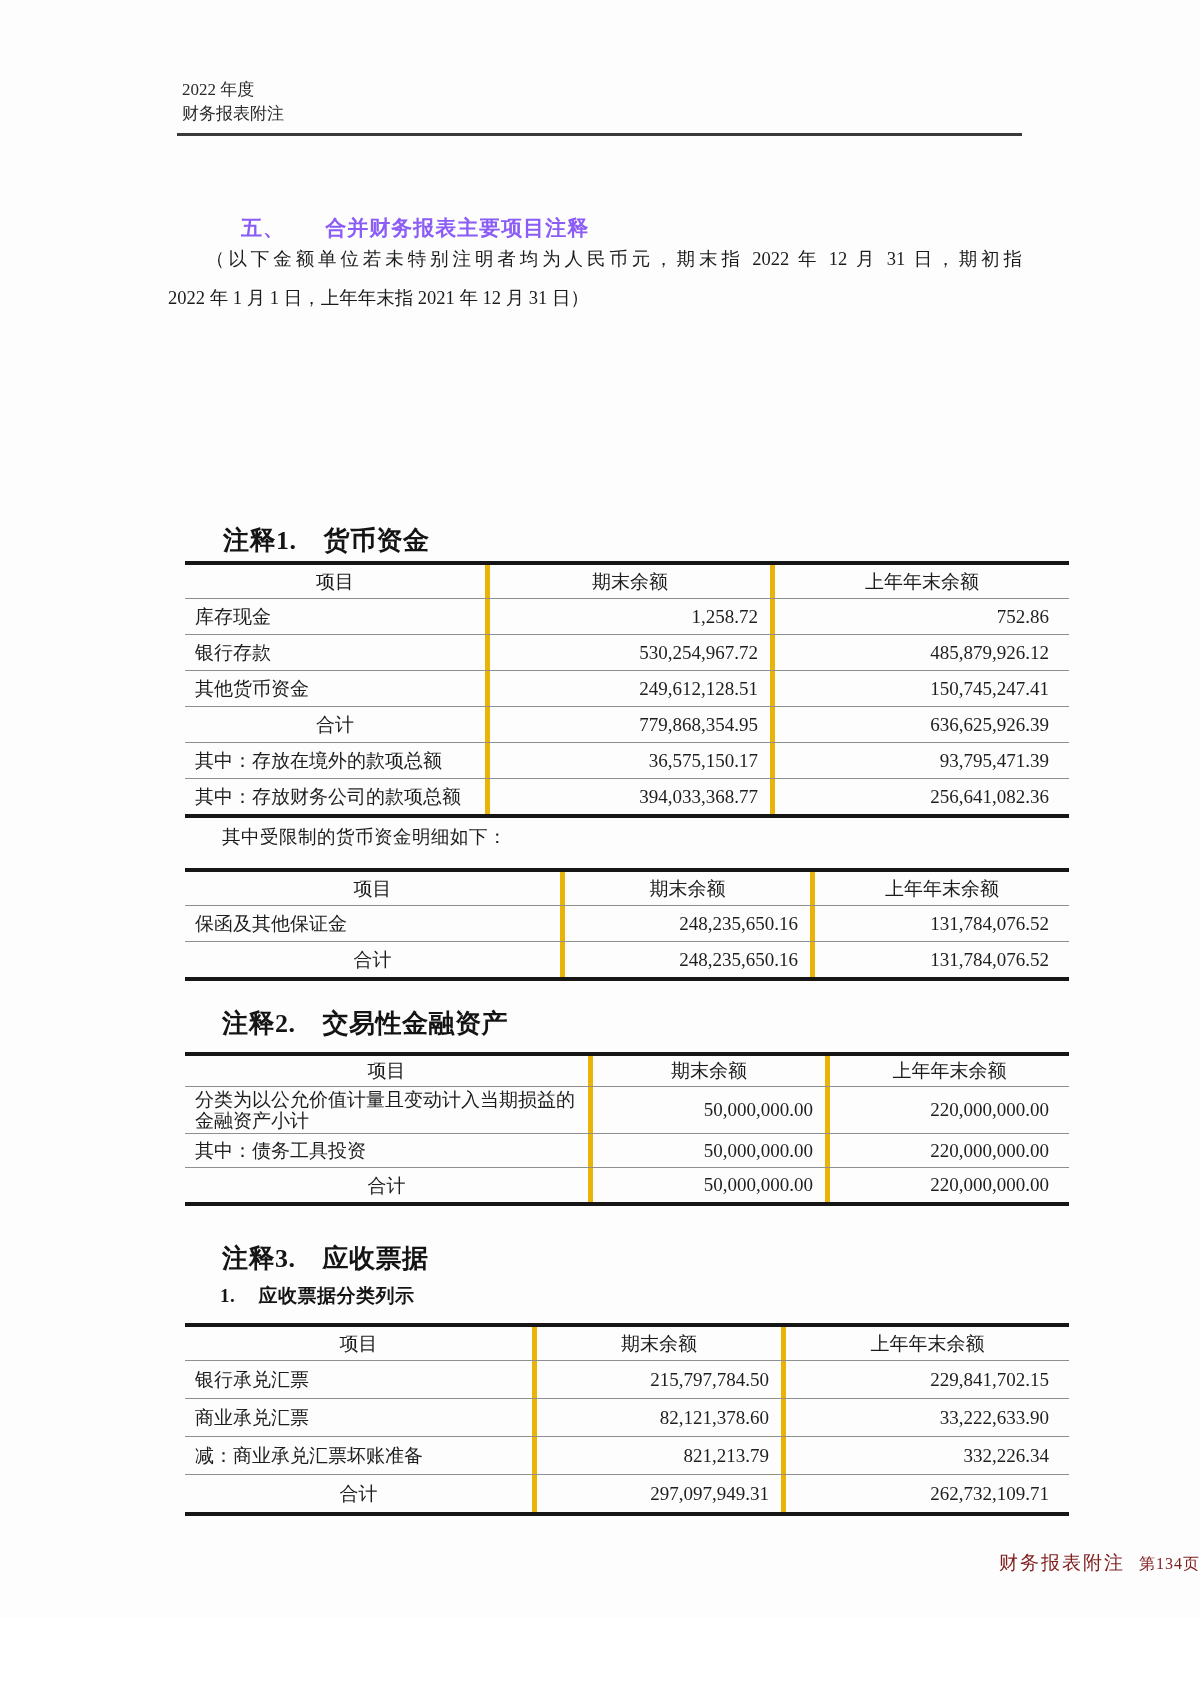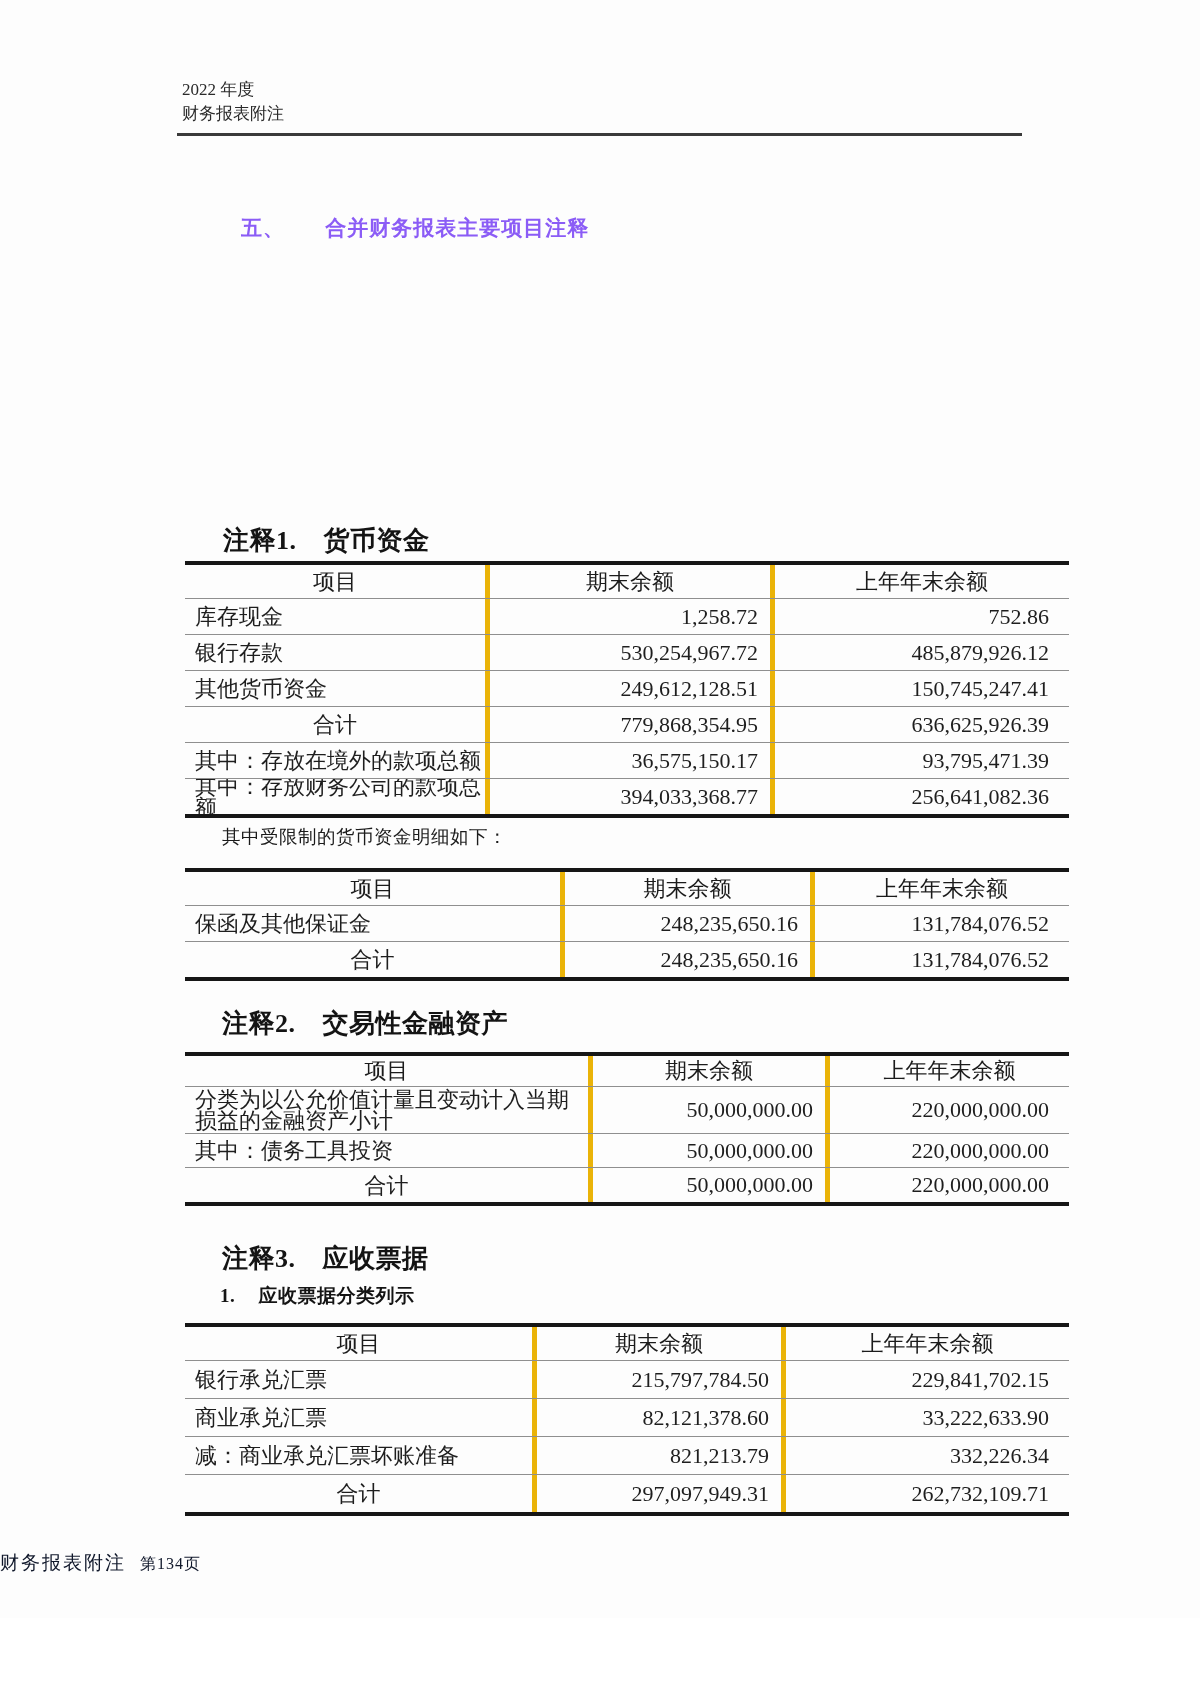--- a/index.html
+++ b/index.html
@@ -30,21 +30,21 @@
   .sub-heading{position:absolute;font-size:19px;font-weight:bold;color:#141414;letter-spacing:0.5px;}
   .sub-heading .slabel{display:inline-block;}
   .sub-heading .stext{display:inline-block;margin-left:18px;}
   .mid-note{position:absolute;font-size:18.5px;color:#1b1b1b;letter-spacing:0.5px;text-align:center;}
   
   .fin-table{
     position:absolute;left:185px;width:884px;
     border-top:4px solid #161616;
     border-bottom:4px solid #161616;
     box-sizing:border-box;
-    font-size:22px;
+    font-size:19px;
   }
   .trow{display:grid;}
   .trow + .trow{border-top:1px solid #8f8f8f;}
   .cell{display:flex;align-items:center;box-sizing:border-box;overflow:hidden;}
   .c2,.c3{border-left:5px solid #eab308;}
   .th{justify-content:center;color:#1b1b1b;}
   .item{justify-content:flex-start;padding-left:10px;line-height:21px;}
   .item.center{justify-content:center;padding-left:0;}
   .num{justify-content:flex-end;padding-right:12px;font-family:"Liberation Serif","DejaVu Serif",serif;}
   .c3.num{padding-right:20px;}
@@ -53,40 +53,44 @@
   .t1 .thead{height:33px;}
   .t2 .trow{grid-template-columns:375px 250px 259px;height:35px;}
   .t2 .thead{height:33px;}
   .t3 .trow{grid-template-columns:403px 237px 244px;height:33px;}
   .t3 .thead{height:30px;}
   .t3 .row-tall{height:46px;}
   .t3 .row-sum{height:34px;}
   .t4 .trow{grid-template-columns:347px 249px 288px;height:37px;}
   .t4 .thead{height:33px;}
   
-  .footer{position:absolute;left:0;top:1550px;width:100%;text-align:left;color:#0f172a;}
+  .footer{position:absolute;left:0;top:1550px;width:100%;text-align:right;color:#7f1d1d;}
   .footer .fdoc{font-size:19px;letter-spacing:2px;}
   .footer .fpage{font-size:16px;margin-left:14px;letter-spacing:1px;}
 </style>
 </head>
 <body>
 
 <div class="page">
 
   <div class="pg-header">
     <div>2022 年度</div>
     <div>财务报表附注</div>
   </div>
   <div class="pg-header-rule"></div>
 
   <div class="main-title">
     <span class="tnum">五、</span>
     <span class="ttext">合并财务报表主要项目注释</span>
   </div>
 
+  <div class="intro">
+    <span class="l1">（以下金额单位若未特别注明者均为人民币元，期末指 2022 年 12 月 31 日，期初指</span>
+    <span class="l2">2022 年 1 月 1 日，上年年末指 2021 年 12 月 31 日）</span>
+  </div>
 
   <div class="note-heading" style="left:223px;top:523px;">
     <span class="nlabel">注释1.</span>
     <span class="ntitle">货币资金</span>
   </div>
 
   <div class="fin-table t1" style="top:561px;">
     <div class="trow thead">
       <div class="cell th c1">项目</div>
       <div class="cell th c2">期末余额</div>

